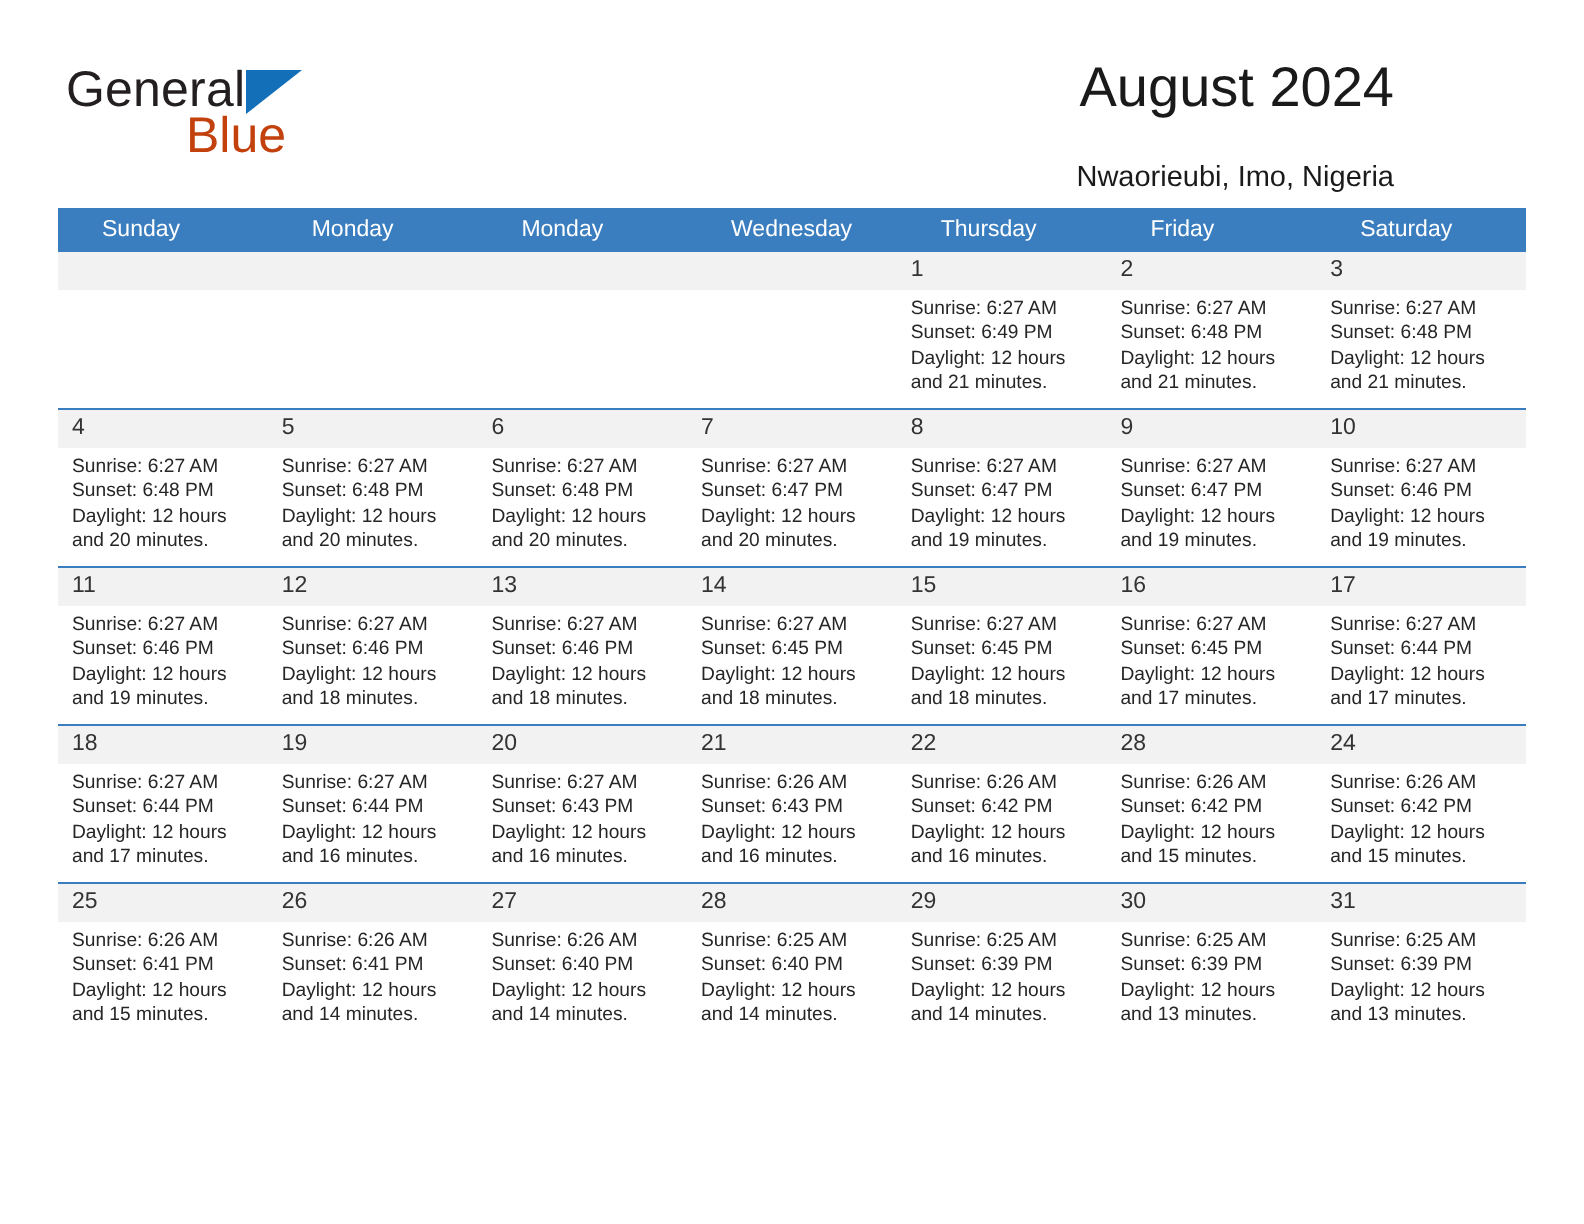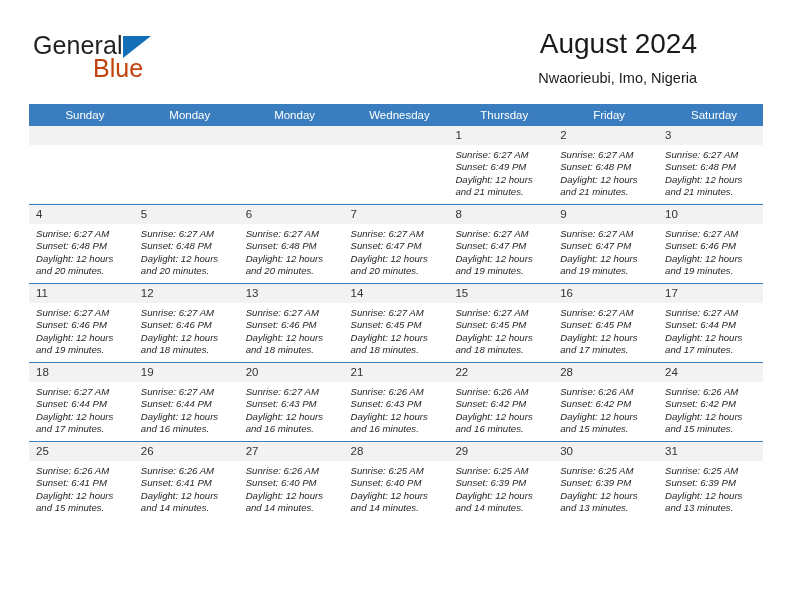--- a/index.html
+++ b/index.html
@@ -72,40 +72,40 @@
     font-size: 28px;
     color: #1a1a1a;
     line-height: 36px;
     font-weight: normal;
     white-space: nowrap;
   }
   .cal-subtitle {
     font-size: 14.5px;
     color: #1a1a1a;
     line-height: 22px;
-    margin-top: 5px;
+    margin-top: 16px;
     white-space: nowrap;
   }
 
   
   .calendar {
     position: absolute;
     left: 29px;
     top: 104px;
     width: 734px;
     border-collapse: collapse;
     table-layout: fixed;
   }
   .calendar th {
     background: #3a7ebf;
     color: #ffffff;
     font-size: 11.5px;
     font-weight: normal;
-    text-align: center;
-    padding: 5px 0 5px 7px;
+    text-align: left;
+    padding: 5px 0 5px 22px;
     height: 12px;
     border: none;
   }
   .calendar td {
     width: 104.85px;
     height: 78px;
     vertical-align: top;
     padding: 0;
     border-top: 1px solid #3a7ebf;
     border-right: none;
@@ -124,21 +124,20 @@
   }
   .daynum.empty {
     background: #f2f2f2;
     color: transparent;
   }
   .cell-body {
     padding: 4px 6px 0 7px;
     font-size: 9.6px;
     line-height: 12.4px;
     color: #262626;
-    font-style: italic;
   }
   .cell-body div { white-space: nowrap; }
 </style>
 </head>
 <body>
 
 <div class="page">
 
   <div class="top-bar">
 

